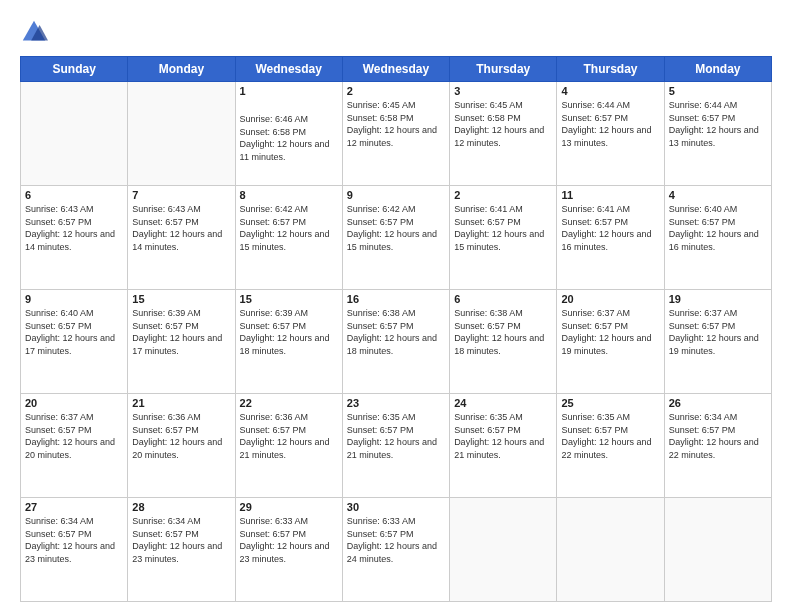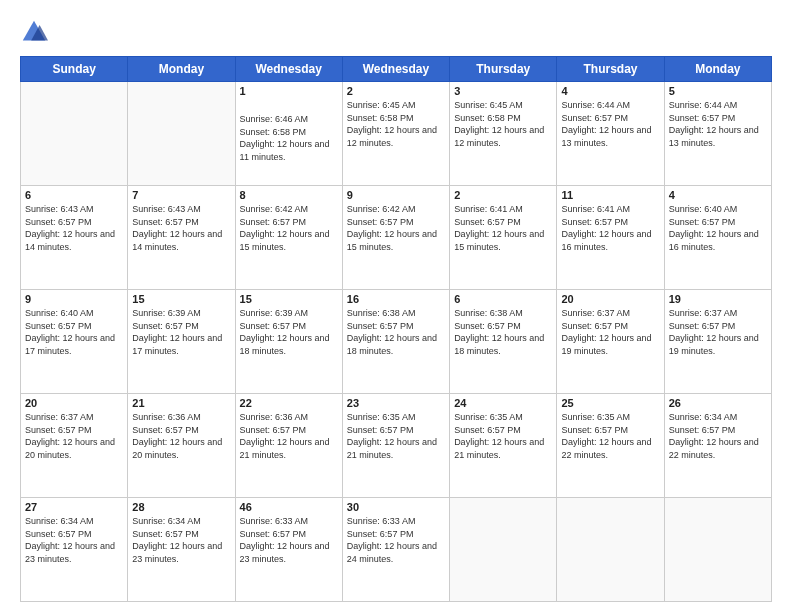--- a/index.html
+++ b/index.html
@@ -305,21 +305,21 @@
 Sunset: 6:57 PM
 Daylight: 12 hours and 23 minutes.</div>
           </td>
           <td>
             <span class="day-num">28</span>
             <div class="day-info" style="white-space: pre-wrap;">Sunrise: 6:34 AM
 Sunset: 6:57 PM
 Daylight: 12 hours and 23 minutes.</div>
           </td>
           <td>
-            <span class="day-num">46</span>
+            <span class="day-num">29</span>
             <div class="day-info" style="white-space: pre-wrap;">Sunrise: 6:33 AM
 Sunset: 6:57 PM
 Daylight: 12 hours and 23 minutes.</div>
           </td>
           <td>
             <span class="day-num">30</span>
             <div class="day-info" style="white-space: pre-wrap;">Sunrise: 6:33 AM
 Sunset: 6:57 PM
 Daylight: 12 hours and 24 minutes.</div>
           </td>

